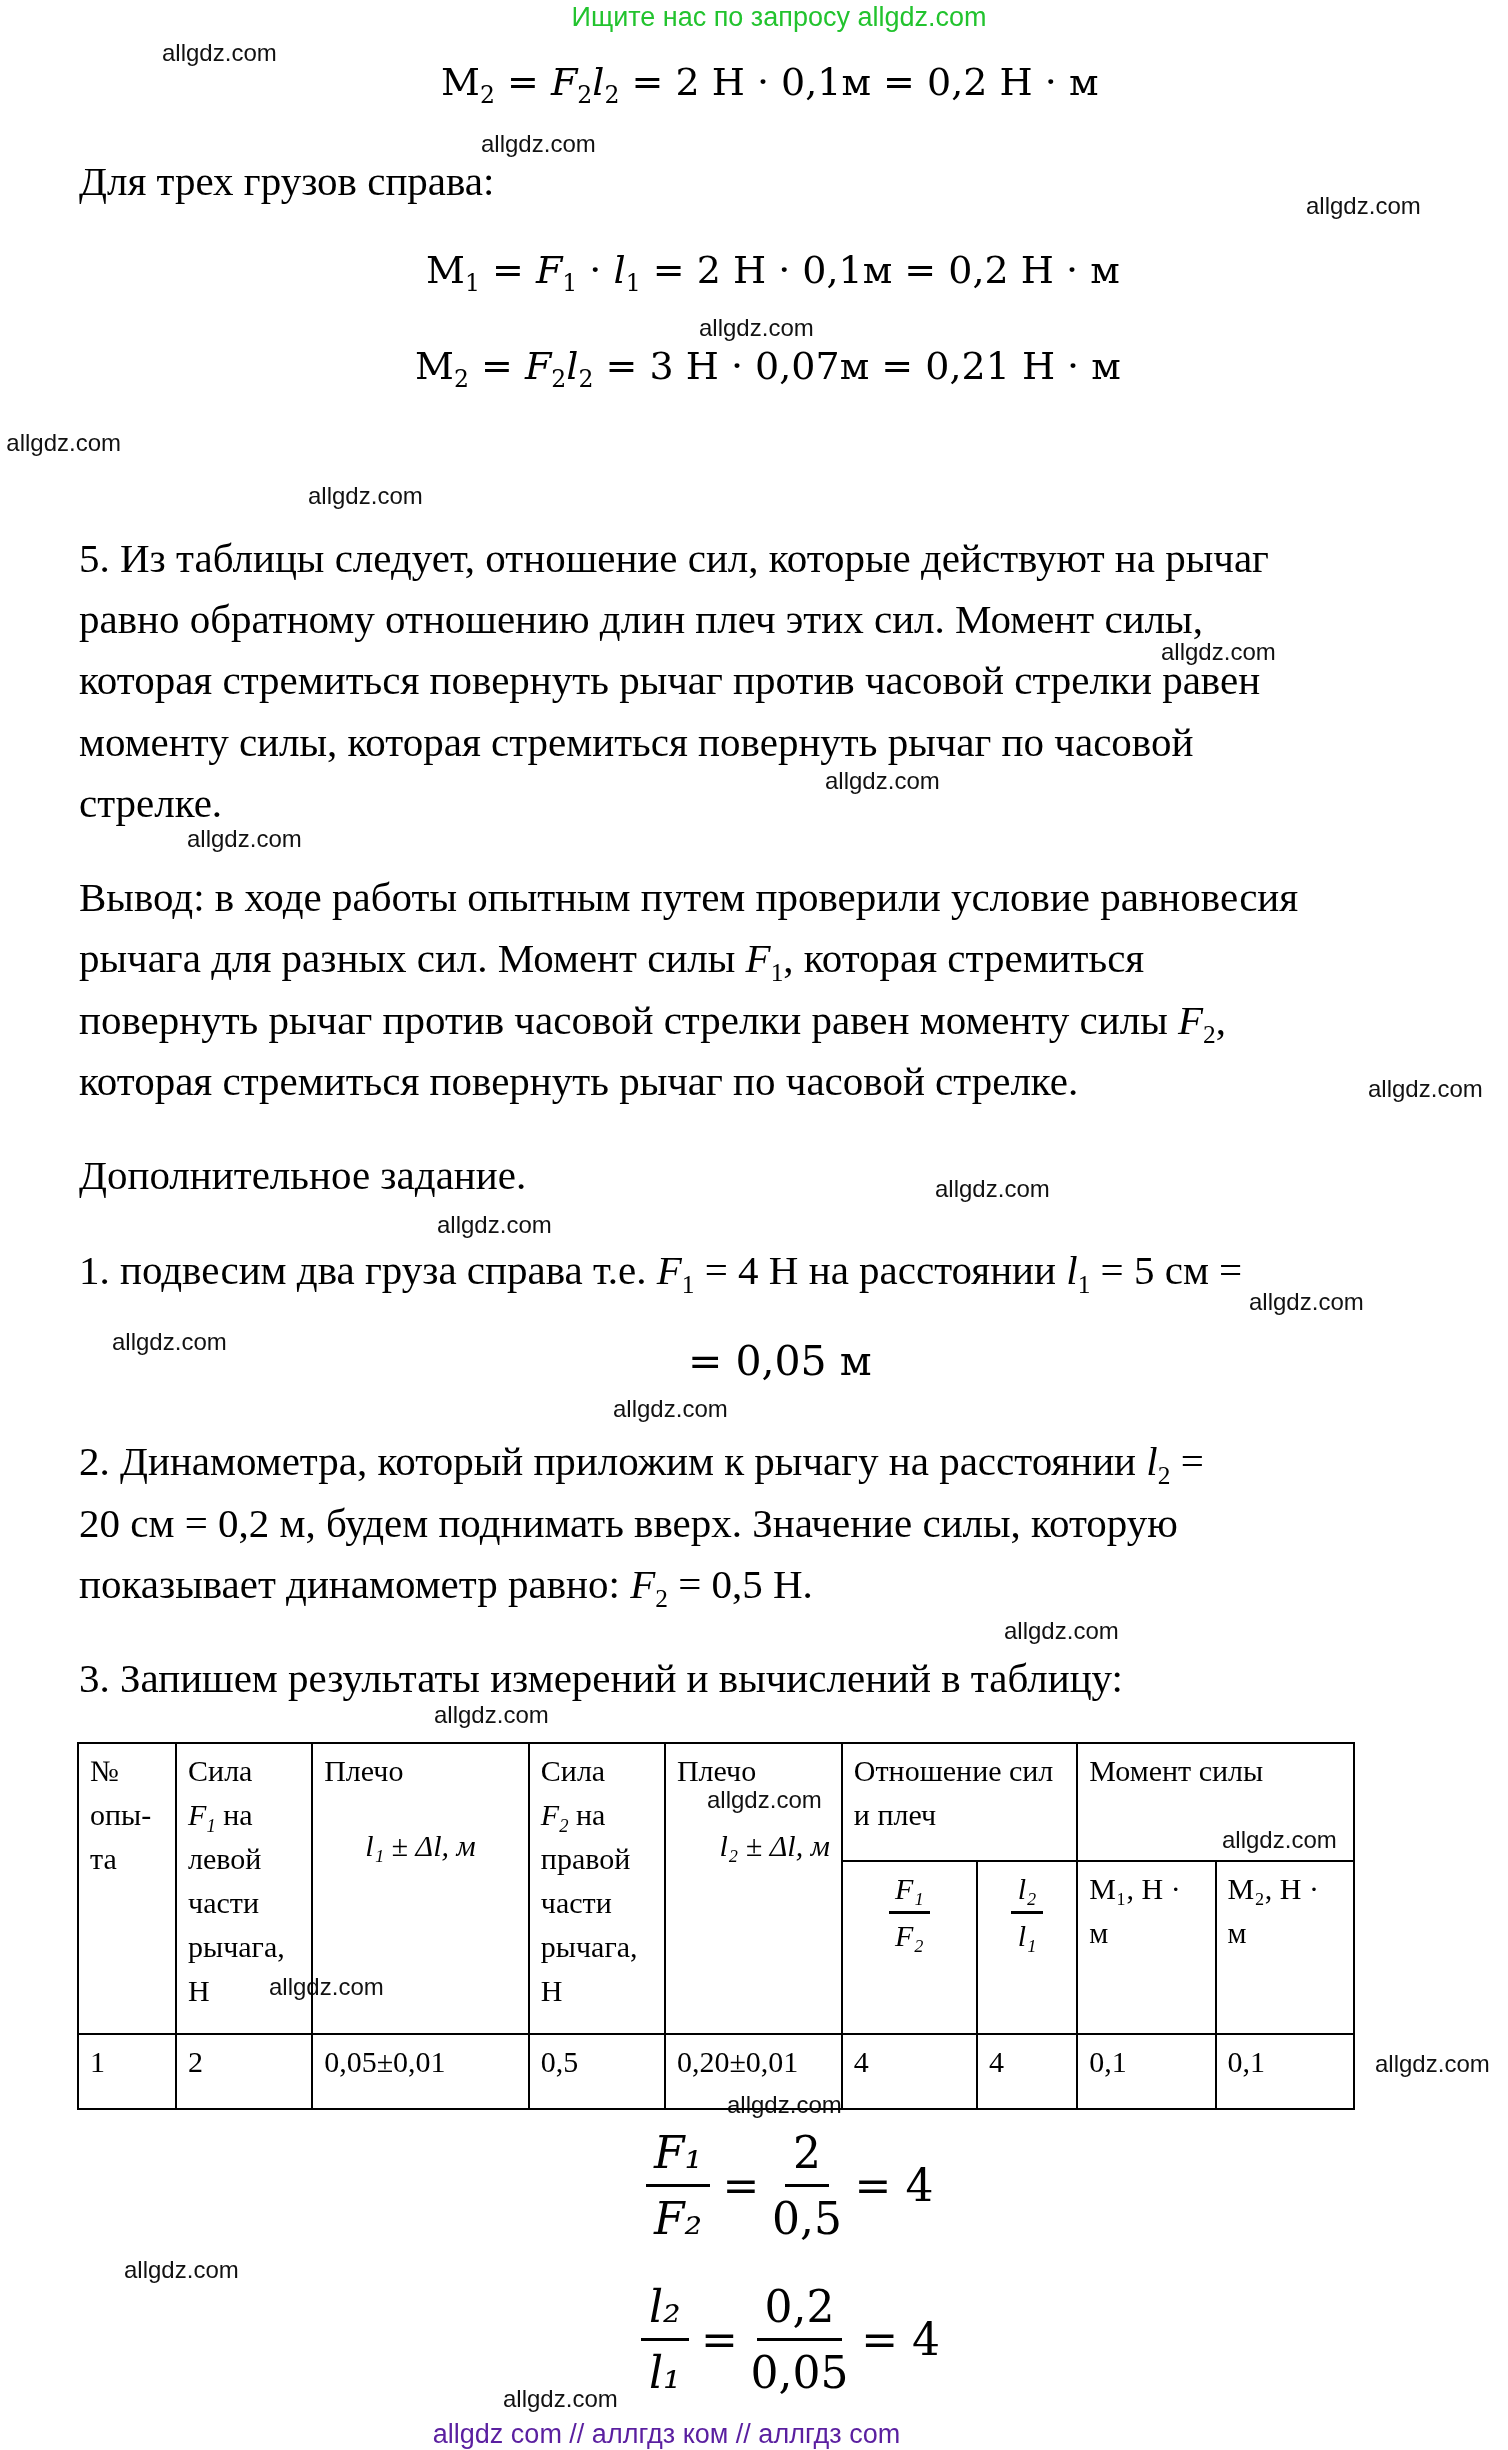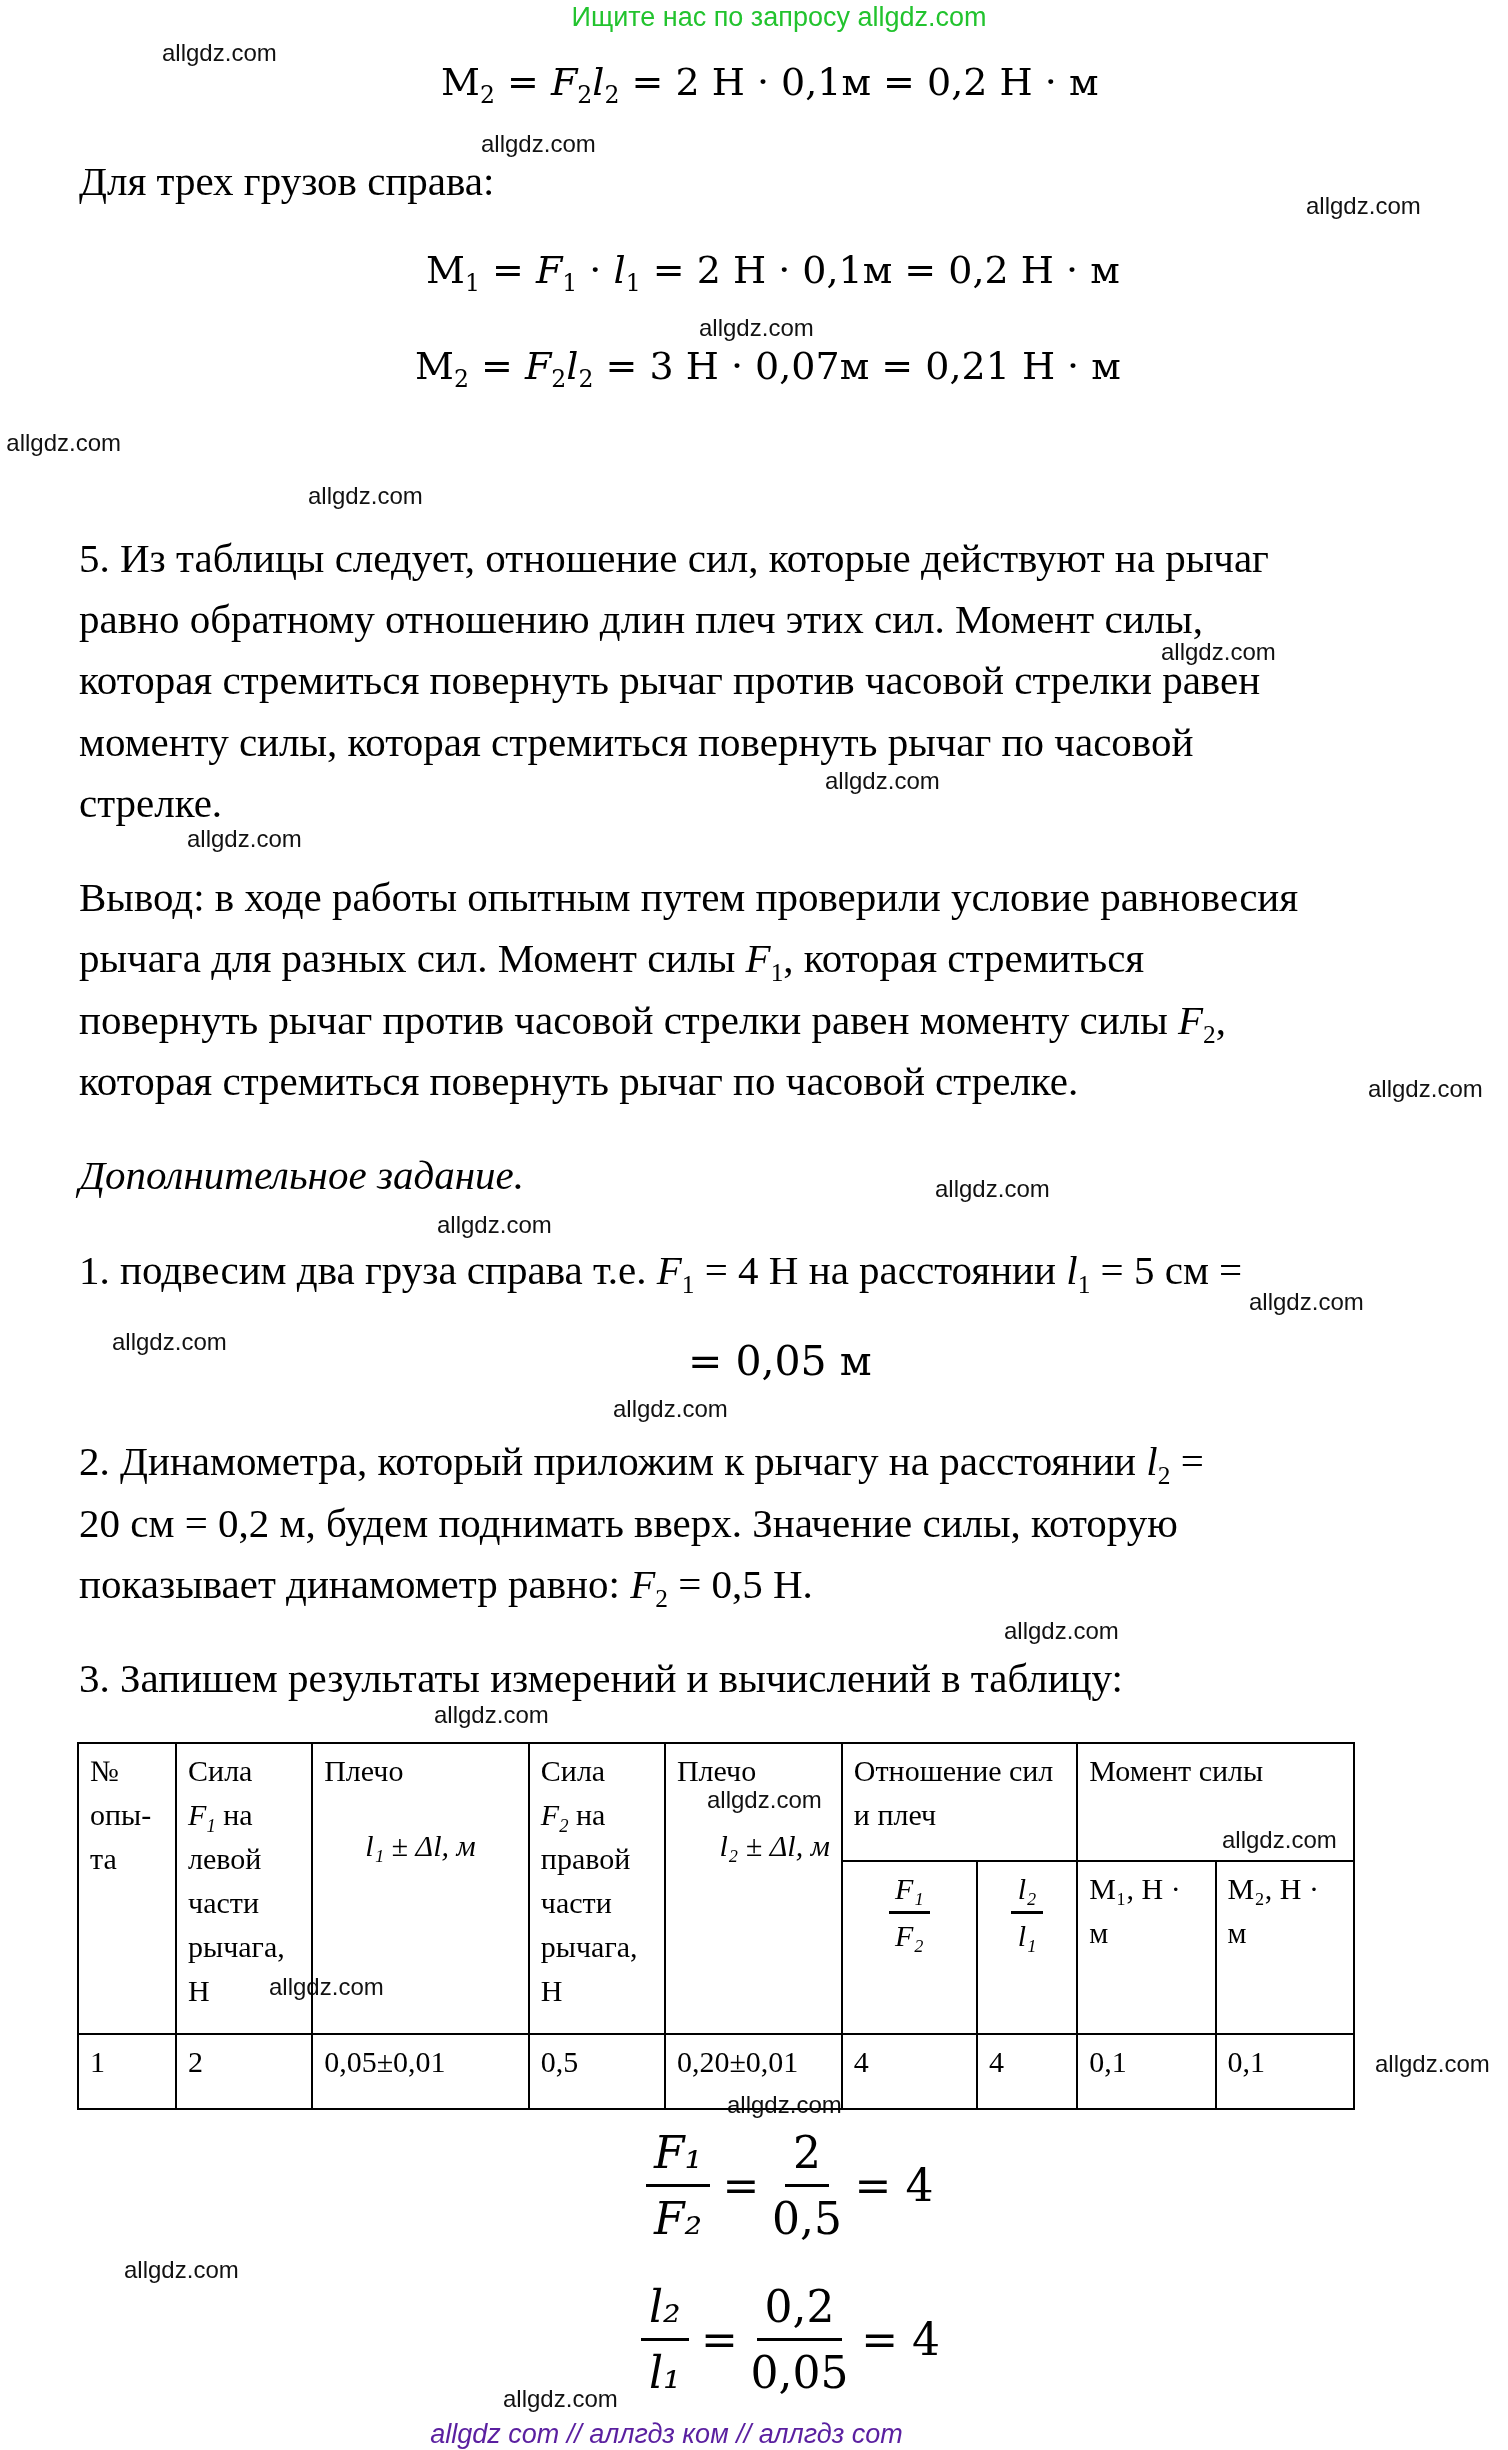--- a/index.html
+++ b/index.html
@@ -10,21 +10,21 @@
   .eq{position:absolute;font-family:"DejaVu Serif",serif;font-size:38px;white-space:nowrap;}
   .it{font-style:italic;}
   sub{font-size:0.62em;vertical-align:-0.35em;line-height:0;}
   table.lab{position:absolute;left:77px;top:1742px;width:1278px;border-collapse:collapse;font-size:30px;}
   table.lab td{border:2.4px solid #000;vertical-align:top;padding:4.7px 11px;line-height:44px;}
   .frac{display:inline-flex;flex-direction:column;align-items:center;vertical-align:middle;}
   .frac .n{border-bottom:3.9px solid #000;padding:0 6.3px;}
   .bigfrac{position:absolute;font-family:"DejaVu Serif",serif;font-size:44px;display:flex;align-items:center;gap:12.6px;}
   .bigfrac .frac .n{border-bottom:3.9px solid #000;padding:0 7.9px;line-height:63px;}
   .bigfrac .frac .d{line-height:63px;}
-  .footer{position:absolute;top:2419px;left:0;width:1333px;text-align:center;font-family:"Liberation Sans",sans-serif;font-size:27px;color:#5a1fa0;font-style:italic;}
+  .footer{position:absolute;top:2419px;left:0;width:1333px;text-align:center;font-family:"Liberation Sans",sans-serif;font-size:27px;color:#5a1fa0;}
 </style>
 </head>
 <body>
 
 <div class="topban" style="top:1.6px;margin-left:25px;">Ищите нас по запросу allgdz.com</div>
 
 <div class="wm" style="left:162px;top:39px;">allgdz.com</div>
 <div class="wm" style="left:481px;top:130px;">allgdz.com</div>
 <div class="wm" style="left:1306px;top:192px;">allgdz.com</div>
 <div class="wm" style="left:699px;top:314px;">allgdz.com</div>
@@ -70,21 +70,21 @@
 
 <div class="p" style="top:867px;">Вывод: в ходе работы опытным путем проверили условие равновесия</div>
 <div class="p" style="top:928px;">
   <span>рычага для разных сил. Момент силы </span><span class="it">F</span><sub>1</sub><span>, которая стремиться</span>
 </div>
 <div class="p" style="top:990px;">
   <span>повернуть рычаг против часовой стрелки равен моменту силы </span><span class="it">F</span><sub>2</sub><span>,</span>
 </div>
 <div class="p" style="top:1051px;">которая стремиться повернуть рычаг по часовой стрелке.</div>
 
-<div class="p" style="top:1145px;font-style:italic;">Дополнительное задание.</div>
+<div class="p" style="top:1145px;">Дополнительное задание.</div>
 
 <div class="p" style="top:1240px;">
   <span>1. подвесим два груза справа т.е. </span><span class="it">F</span><sub>1</sub><span> = 4 Н на расстоянии </span><span class="it">l</span><sub>1</sub><span> = 5 см =</span>
 </div>
 <div class="eq" style="left:688px;top:1337px;font-size:41px;">= 0,05 м</div>
 
 <div class="p" style="top:1431px;">
   <span>2. Динамометра, который приложим к рычагу на расстоянии </span><span class="it">l</span><sub>2</sub><span> =</span>
 </div>
 <div class="p" style="top:1493px;">20 см = 0,2 м, будем поднимать вверх. Значение силы, которую</div>

